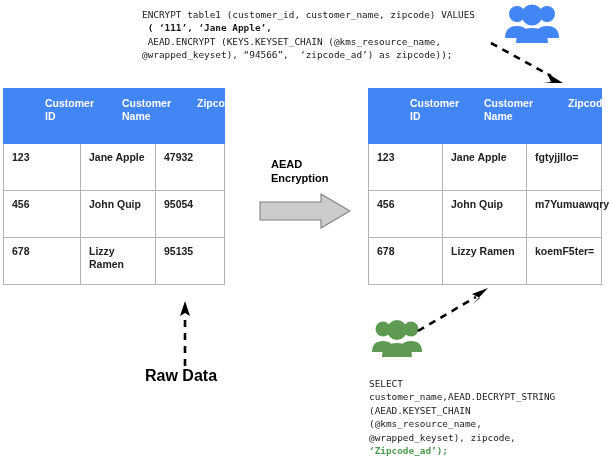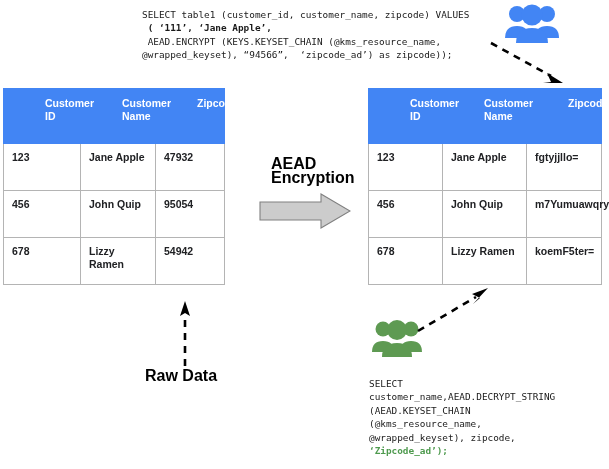--- a/index.html
+++ b/index.html
@@ -86,21 +86,21 @@
     position: absolute;
     left: 259px;
     top: 193px;
     width: 92px;
     height: 36px;
   }
   #encryption-label {
     position: absolute;
     left: 271px;
     top: 157px;
-    font-size: 16px;
+    font-size: 11px;
     font-weight: bold;
     line-height: 14px;
     color: #000;
   }
 
   
   #raw-data-label {
     position: absolute;
     left: 145px;
     top: 367px;
@@ -121,21 +121,21 @@
   #people-icon-writer { left: 505px; top: 2px; width: 54px; height: 42px; }
   #people-icon-reader { left: 372px; top: 318px; width: 50px; height: 40px; }
 
   
   #writer-arrow { position: absolute; left: 485px; top: 38px; width: 86px; height: 50px; }
   #reader-arrow { position: absolute; left: 414px; top: 287px; width: 80px; height: 48px; }
 </style>
 </head>
 <body>
 
-<div class="code" id="insert-statement"><span>SELECT table1 (customer_id, customer_name, zipcode) VALUES</span>
+<div class="code" id="insert-statement"><span>ENCRYPT table1 (customer_id, customer_name, zipcode) VALUES</span>
 <span class="bold"> ( ‘111’, ‘Jane Apple’,</span>
 <span> AEAD.ENCRYPT (KEYS.KEYSET_CHAIN (@kms_resource_name,</span>
 <span>@wrapped_keyset), “94566”,  ‘zipcode_ad’) as zipcode));</span></div>
 
 <span class="people-icon" id="people-icon-writer">
   <svg width="54" height="42" viewBox="0 0 54 42" xmlns="http://www.w3.org/2000/svg">
     <g fill="#4285F4">
       <circle cx="12" cy="12" r="8"></circle>
       <path d="M0 36 q0 -12 12 -12 q12 0 12 12 z"></path>
       <circle cx="42" cy="12" r="8"></circle>
@@ -181,21 +181,21 @@
       <td>47932</td>
     </tr>
     <tr>
       <td>456</td>
       <td>John Quip</td>
       <td>95054</td>
     </tr>
     <tr>
       <td>678</td>
       <td>Lizzy Ramen</td>
-      <td>54942</td>
+      <td>95135</td>
     </tr>
   </tbody>
 </table>
 
 <div id="encryption-label">
   <div>AEAD</div>
   <div>Encryption</div>
 </div>
 <span id="encryption-arrow">
   <svg width="92" height="36" viewBox="0 0 92 36" xmlns="http://www.w3.org/2000/svg">

